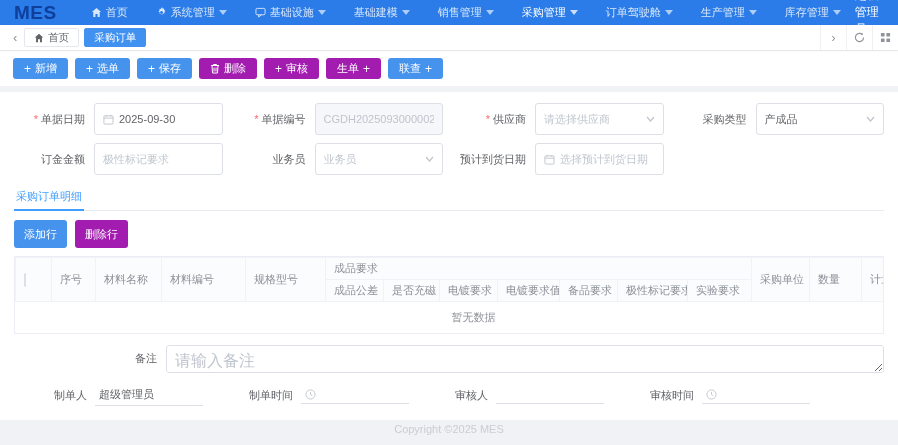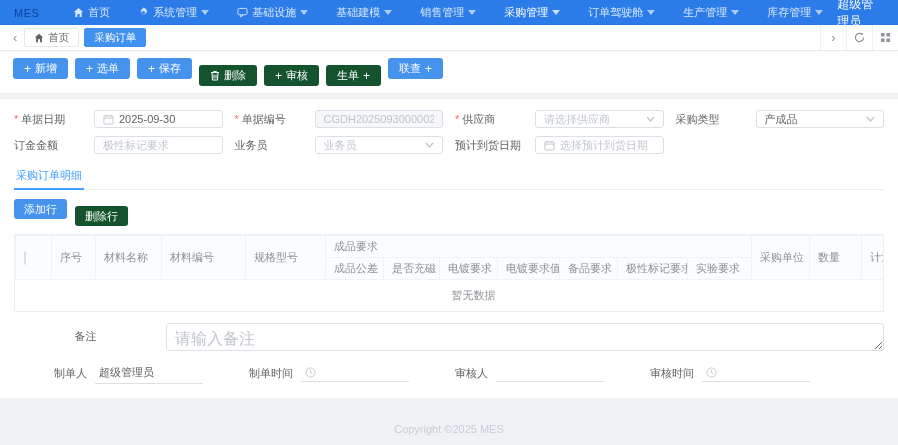--- a/index.html
+++ b/index.html
@@ -5,74 +5,74 @@
   * { box-sizing: border-box; margin: 0; padding: 0; }
   html,body { width:898px; height:445px; overflow:hidden; }
   body {
     font-family:"Liberation Sans","DejaVu Sans",sans-serif;
     font-size:11px; color:#606266; background:#f0f2f5;
   }
   svg { display:block; }
 
   
   .navbar { height:25px; background:#2b7ce8; display:flex; align-items:center; padding:0 14px 0 10px; }
-  .brand { font-weight:normal; font-size:11px; color:#0d3f9b; margin:0 20px 0 4px; letter-spacing:.5px; }
+  .brand { font-weight:bold; font-size:19px; color:#0d3f9b; margin:0 20px 0 4px; letter-spacing:.5px; }
   .nav-item { display:flex; align-items:center; gap:4px; height:25px; padding:0 14px; color:rgba(255,255,255,.82); cursor:pointer; white-space:nowrap; }
   .nav-item.active { color:#fff; font-weight:normal; }
   .nav-caret { width:8px; height:5px; opacity:.75; }
   .nav-icon { width:11px; height:11px; }
   .nav-user { margin-left:auto; color:#fff; font-size:12px; cursor:pointer; }
 
   
   .tabbar { height:25px; background:#fff; display:flex; align-items:center; padding:0 0 0 6px; box-shadow:0 1px 2px rgba(0,0,0,.06); position:relative; }
   .tab-chevron { color:#909399; font-size:13px; padding:0 7px; cursor:pointer; user-select:none; }
   .tab { display:inline-flex; align-items:center; gap:4px; height:19px; padding:0 9px; margin-right:5px; border:1px solid #e4e7ed; border-radius:2px; background:#fff; color:#606266; font-size:10.5px; cursor:pointer; }
   .tab .tab-home-icon { width:10px; height:10px; color:#606266; }
   .tab.active { background:#4191f0; border-color:#4191f0; color:#fff; }
   .tab-tools { margin-left:auto; display:flex; height:100%; }
   .tab-tool { width:26px; display:flex; align-items:center; justify-content:center; color:#909399; border-left:1px solid #f0f0f0; cursor:pointer; font-size:12px; }
 
   
   .toolbar-card { background:#fff; margin-top:1px; padding:7px 13px; display:flex; gap:7px; }
   .btn { display:inline-flex; align-items:center; gap:4px; height:21px; padding:0 11px; border:none; border-radius:3px; background:#4693ee; color:#fff; font-size:11px; cursor:pointer; font-family:inherit; }
   .btn .plus { font-size:12px; line-height:1; }
-  .btn.disabled { background:#14532d; cursor:not-allowed;margin-top:7px; }
+  .btn.disabled { background:#a21caf; cursor:not-allowed; }
   .btn .trash-i { width:10px; height:11px; }
 
   
   .main-card { background:#fff; margin-top:6px; padding:9px 14px 12px; }
 
   .form-grid { display:grid; grid-template-columns:repeat(4,1fr); column-gap:12px; row-gap:8px; padding:2px 0 8px; }
   .ffield { display:flex; align-items:center; min-width:0; }
-  .flabel { width:80px; flex-shrink:0; text-align:left; padding-right:9px; color:#606266; white-space:nowrap; }
+  .flabel { width:80px; flex-shrink:0; text-align:right; padding-right:9px; color:#606266; white-space:nowrap; }
   .flabel.req::before { content:"* "; color:#f56c6c; }
-  .control { flex:1; min-width:0; height:18px; border:1px solid #dcdfe6; border-radius:3px; background:#fff; display:flex; align-items:center; gap:5px; padding:0 8px; cursor:text; }
+  .control { flex:1; min-width:0; height:32px; border:1px solid #dcdfe6; border-radius:3px; background:#fff; display:flex; align-items:center; gap:5px; padding:0 8px; cursor:text; }
   .control.select { cursor:pointer; }
   .control .ph { color:#c0c6cf; overflow:hidden; white-space:nowrap; }
   .control .val { color:#606266; overflow:hidden; white-space:nowrap; }
   .control.disabled { background:#f5f7fa; cursor:not-allowed; }
   .control.disabled .val { color:#c0c4cc; }
   .sfx { margin-left:auto; color:#c0c4cc; flex-shrink:0; }
   .cal-i, .clk-i { width:11px; height:11px; color:#c0c4cc; flex-shrink:0; }
   .chev-i { width:9px; height:6px; }
 
   
   .section-bar { border-bottom:1px solid #e8ebf0; display:flex; }
   .section-title { color:#409eff; padding:6px 2px 5px; border-bottom:2px solid #409eff; margin-bottom:-1px; cursor:pointer; }
   .row-btns { padding:9px 0 8px; display:flex; gap:8px; }
-  .btn.sm { padding:0 10px; height:20px; }
+  .btn.sm { padding:0 10px; height:28px; }
 
   .table-wrap { border:1px solid #ebeef5; overflow:hidden; }
   table { border-collapse:collapse; table-layout:fixed; width:916px; }
   th { font-weight:normal; color:#8b9097; background:#fbfcfd; text-align:left; padding:3px 8px; border:1px solid #f0f2f6; height:20px; white-space:nowrap; overflow:hidden; }
   td.empty { text-align:center; color:#909399; padding:8px 0; background:#fff; }
   .cb { width:12px; height:12px; border:1px solid #dcdfe6; border-radius:2px; background:#fff; margin:0 auto; cursor:pointer; }
 
   .remark-row { display:flex; align-items:flex-start; margin-top:11px; }
-  .remark-label { width:152px; flex-shrink:0; text-align:center; padding:6px 9px 0 0; }
+  .remark-label { width:152px; flex-shrink:0; text-align:right; padding:6px 9px 0 0; }
   .remark-ta { flex:1; height:28px; border:1px solid #dcdfe6; border-radius:3px; padding:5px 8px; font-family:inherit; font-size:16px; color:#606266; resize:vertical; }
   .remark-ta::placeholder { color:#c0c6cf; }
 
   .meta-row { display:flex; gap:46px; margin:14px 0 2px 40px; }
   .meta { display:flex; align-items:center; }
   .meta-label { padding:0 8px 3px 0; white-space:nowrap; }
   .uline { width:108px; border-bottom:1px solid #dcdfe6; padding:0 4px 3px; display:flex; align-items:center; gap:4px; min-height:15px; color:#606266; }
 
   .spacer { flex:1; }
   .page-body { display:flex; flex-direction:column; height:395px; }

